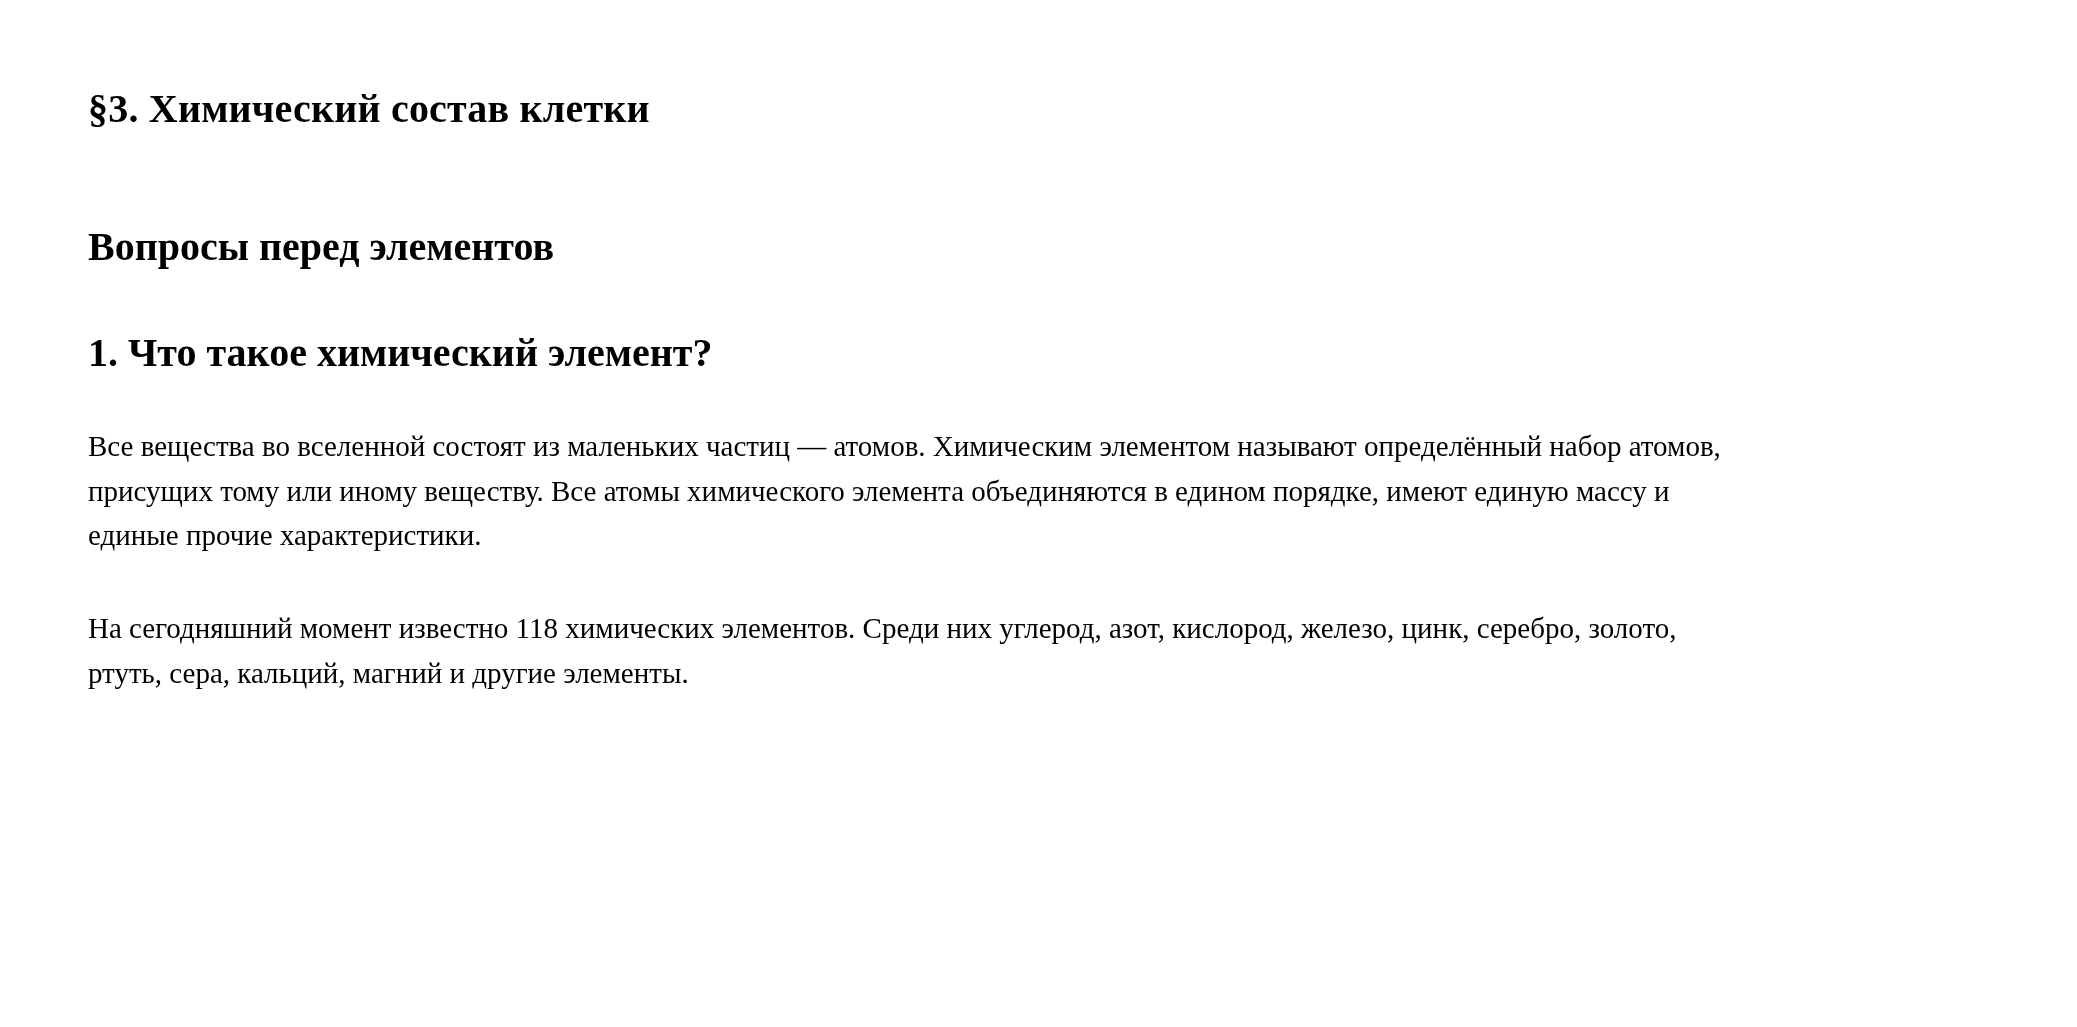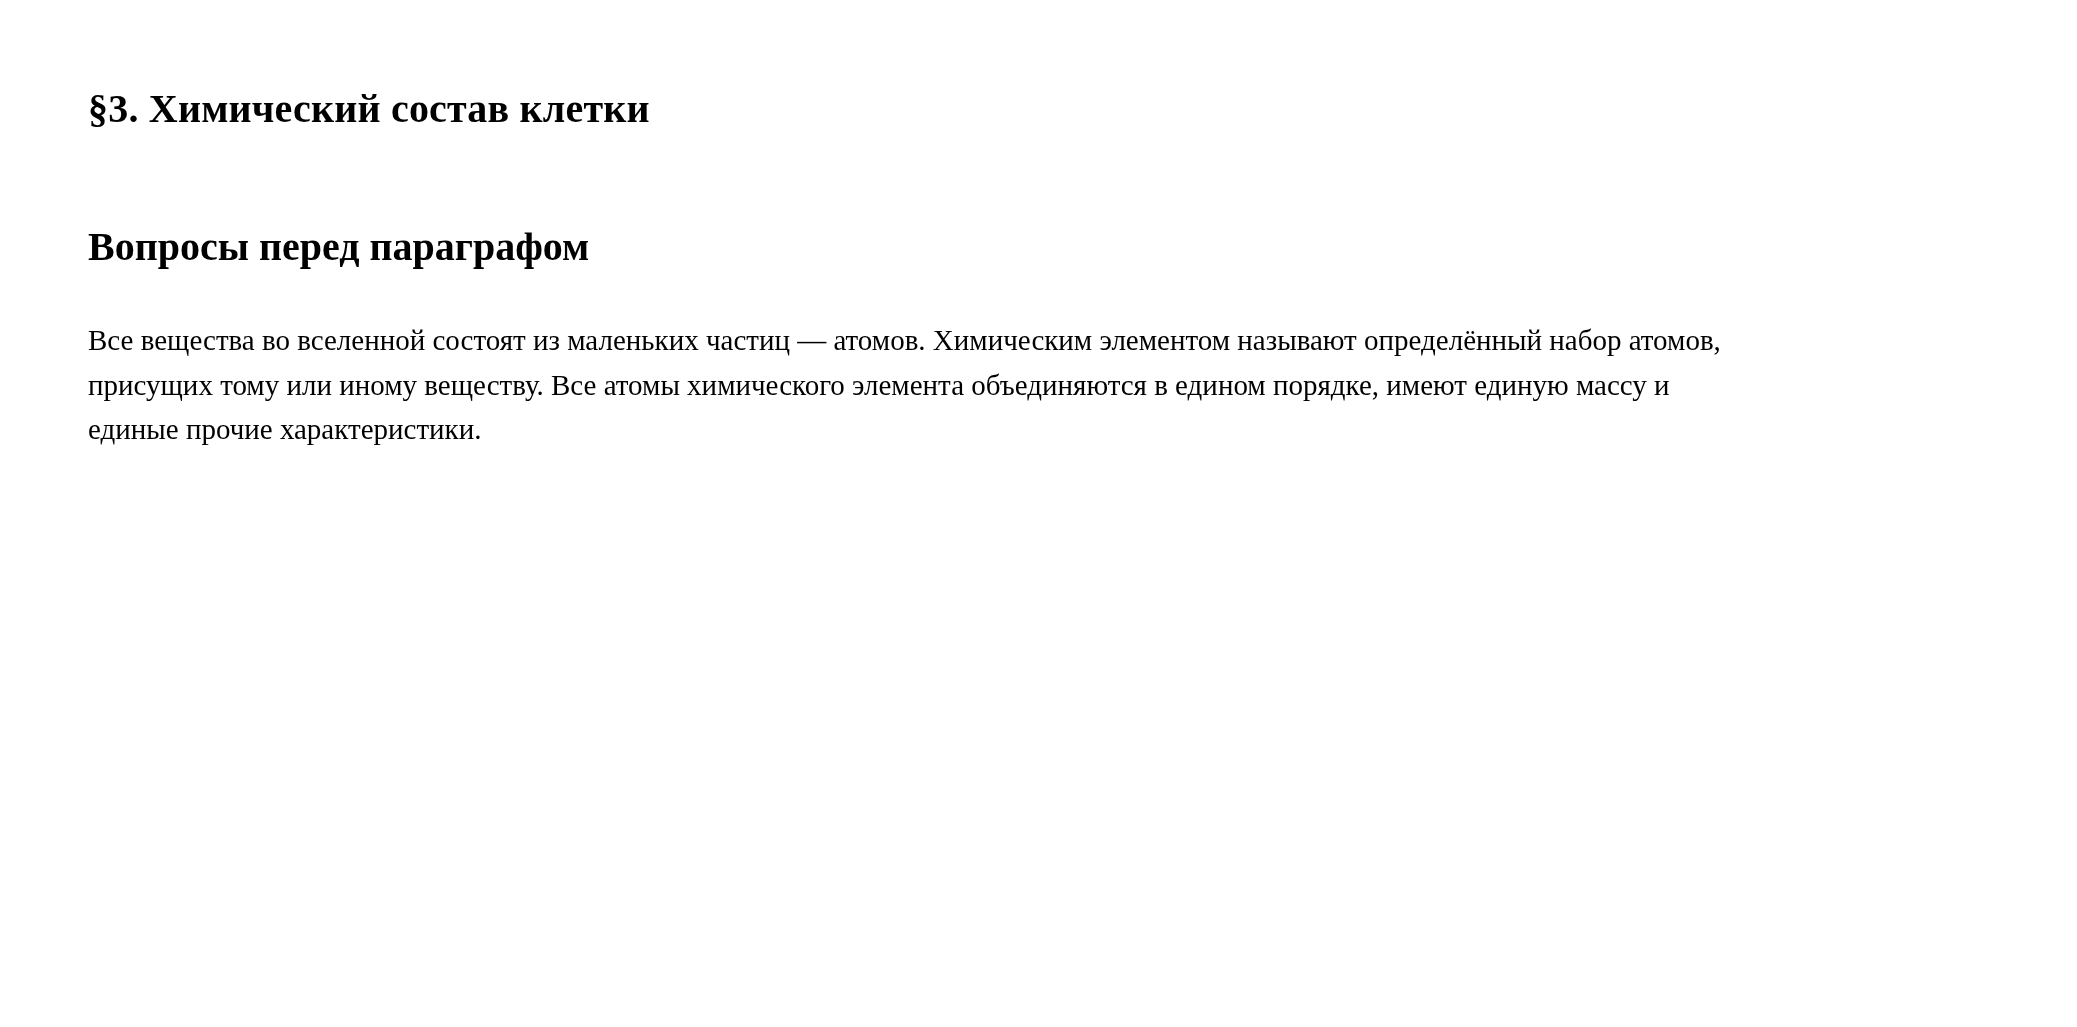--- a/index.html
+++ b/index.html
@@ -83,20 +83,22 @@
     pointer-events: none;
   }
 </style>
 </head>
 <body>
 
 <div class="page">
 
   <h1 class="doc-title">§3. Химический состав клетки</h1>
 
-  <h2 class="section-heading">Вопросы перед параграфом</h2>
+  <h2 class="section-heading">Вопросы перед элементов</h2>
 
+  <h3 class="question-heading">1. Что такое химический элемент?</h3>
 
   <p class="body-paragraph first">Все вещества во вселенной состоят из маленьких частиц — атомов. Химическим элементом называют определённый набор атомов, присущих тому или иному веществу. Все атомы химического элемента объединяются в едином порядке, имеют единую массу и единые прочие характеристики.</p>
 
+  <p class="body-paragraph second">На сегодняшний момент известно 118 химических элементов. Среди них углерод, азот, кислород, железо, цинк, серебро, золото, ртуть, сера, кальций, магний и другие элементы.</p>
 
 
 </div>
 
 </body></html>

